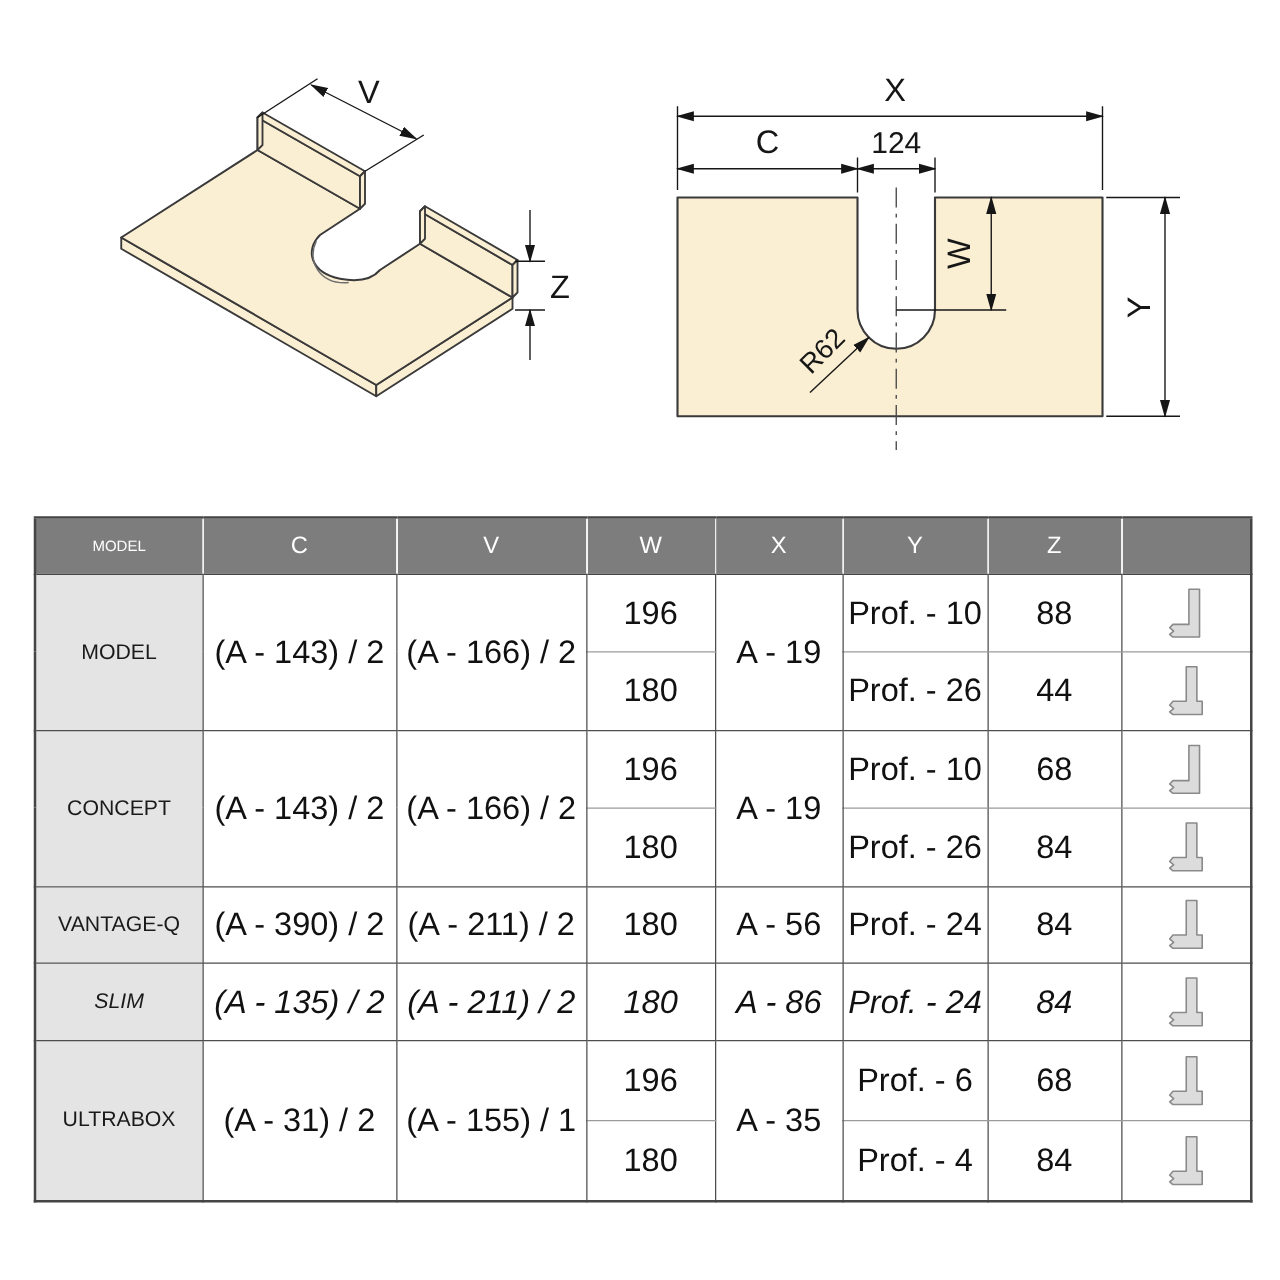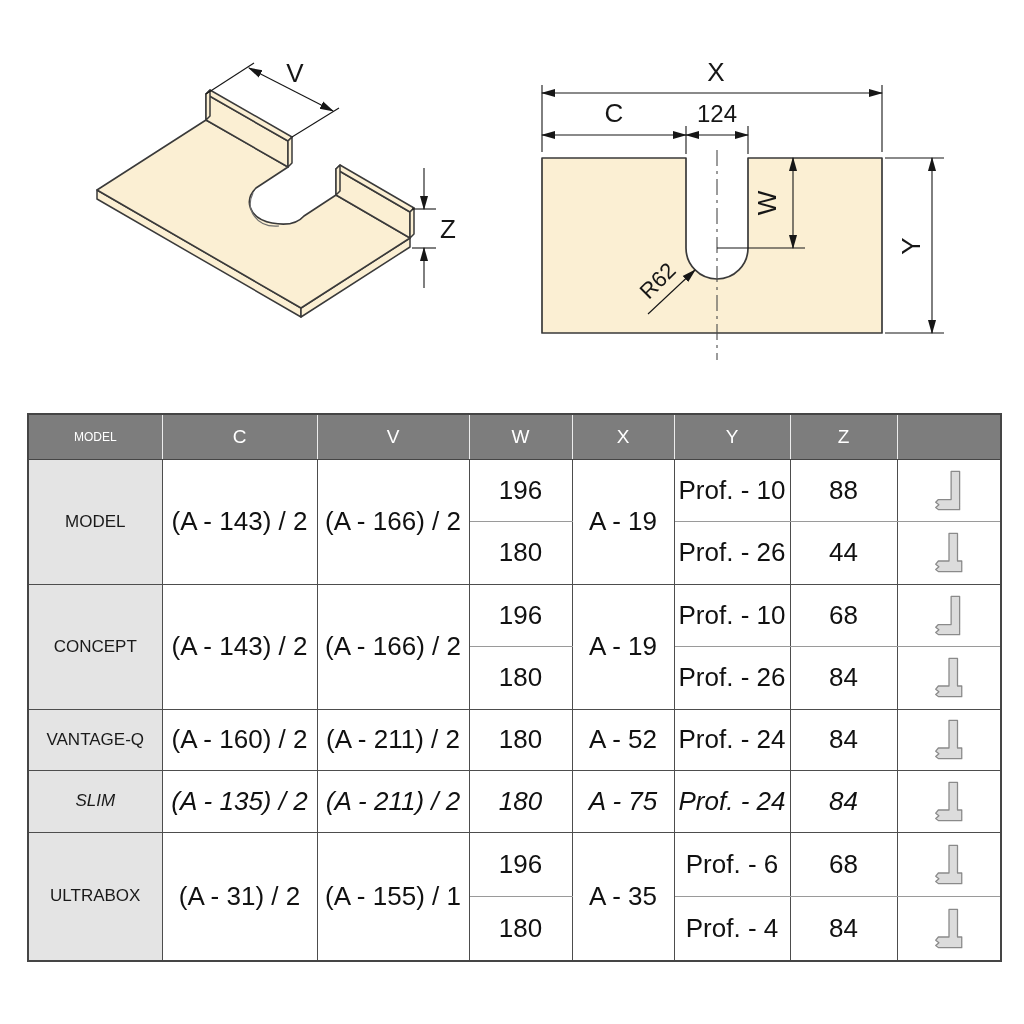--- a/index.html
+++ b/index.html
@@ -203,38 +203,38 @@
           <td>Prof. - 26</td>
           <td>84</td>
           <td class="icon-cell">
             <svg width="34" height="45" viewBox="0 0 32 42">
               <path d="M16,3 L24,3 L24,29 L28,29 L28,39 L6,39 L3.5,37 L6.5,34.5 L3.5,32 L6,29 L16,29 Z" fill="#dcdcdc" stroke="#8a8a8a" stroke-width="1.2" stroke-linejoin="round"></path>
             </svg>
           </td>
         </tr>
         <tr style="height: 61px;">
           <td class="model-cell">VANTAGE-Q</td>
-          <td>(A - 160) / 2</td>
+          <td>(A - 390) / 2</td>
           <td>(A - 211) / 2</td>
           <td>180</td>
-          <td>A - 52</td>
+          <td>A - 56</td>
           <td>Prof. - 24</td>
           <td>84</td>
           <td class="icon-cell">
             <svg width="34" height="45" viewBox="0 0 32 42">
               <path d="M16,3 L24,3 L24,29 L28,29 L28,39 L6,39 L3.5,37 L6.5,34.5 L3.5,32 L6,29 L16,29 Z" fill="#dcdcdc" stroke="#8a8a8a" stroke-width="1.2" stroke-linejoin="round"></path>
             </svg>
           </td>
         </tr>
         <tr style="height: 62px; font-style: italic;">
           <td class="model-cell">SLIM</td>
           <td>(A - 135) / 2</td>
           <td>(A - 211) / 2</td>
           <td>180</td>
-          <td>A - 75</td>
+          <td>A - 86</td>
           <td>Prof. - 24</td>
           <td>84</td>
           <td class="icon-cell">
             <svg width="34" height="45" viewBox="0 0 32 42">
               <path d="M16,3 L24,3 L24,29 L28,29 L28,39 L6,39 L3.5,37 L6.5,34.5 L3.5,32 L6,29 L16,29 Z" fill="#dcdcdc" stroke="#8a8a8a" stroke-width="1.2" stroke-linejoin="round"></path>
             </svg>
           </td>
         </tr>
         <tr style="height: 64px;">
           <td rowspan="2" class="model-cell">ULTRABOX</td>

